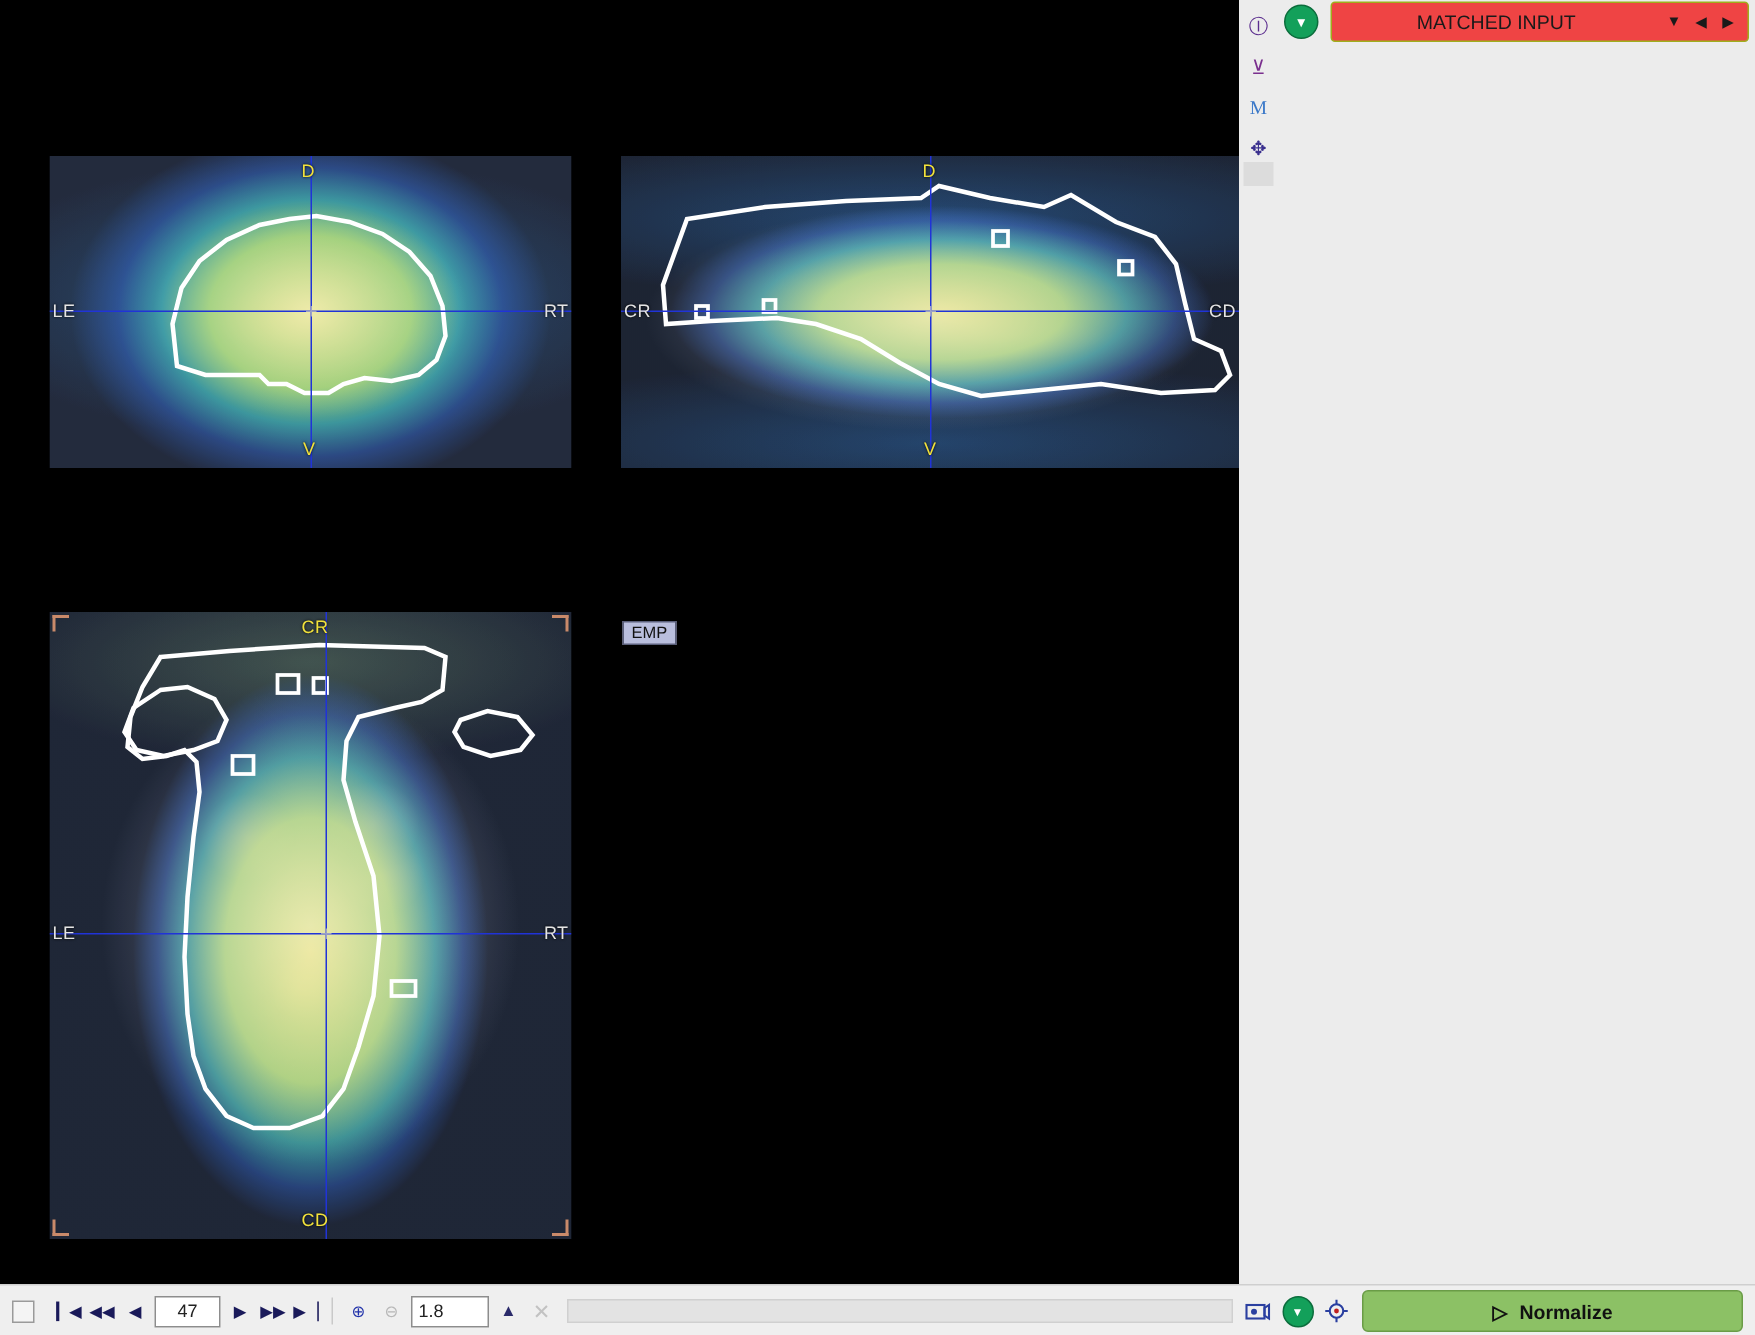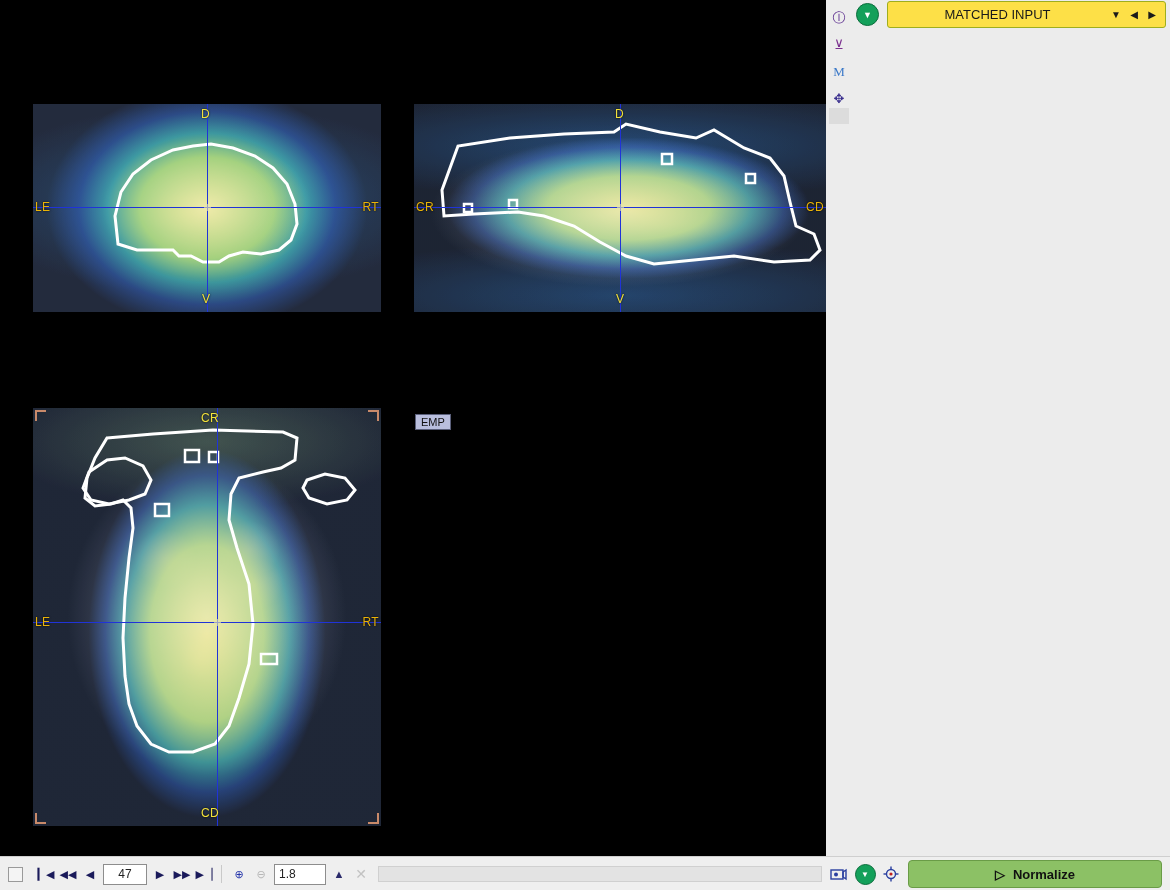--- a/index.html
+++ b/index.html
@@ -27,21 +27,21 @@
   .crosshair-v,.crosshair-h{position:absolute;background:#2033d8;}
   .crosshair-v{width:1px;top:0;bottom:0;}
   .crosshair-h{height:1px;left:0;right:0;}
   .chmark{position:absolute;width:7px;height:7px;}
   .chmark:before,.chmark:after{content:"";position:absolute;background:#9aa0c8;}
   .chmark:before{left:0;top:3px;width:7px;height:1px;}
   .chmark:after{left:3px;top:0;width:1px;height:7px;}
 
   .olabel{position:absolute;color:#f2e23c;font-size:12px;font-family:"Liberation Sans",sans-serif;
     text-shadow:0 0 2px #000;letter-spacing:.3px;}
-  .olabel.blue{color:#eab308;}
+  .olabel.blue{color:#e5e5e5;}
 
   .corner{position:absolute;width:9px;height:9px;border-color:#c98a6a;border-style:solid;border-width:0;}
   .corner.tl{border-left-width:2px;border-top-width:2px;}
   .corner.tr{border-right-width:2px;border-top-width:2px;}
   .corner.bl{border-left-width:2px;border-bottom-width:2px;}
   .corner.br{border-right-width:2px;border-bottom-width:2px;}
 
   .emp-badge{position:absolute;left:415px;top:414px;background:#b9bedd;border:1px solid #5a5f7a;
     color:#111;font-size:11px;padding:1px 5px;font-family:"Liberation Sans",sans-serif;}
 
@@ -62,21 +62,21 @@
   .railicon{width:26px;height:27px;display:flex;align-items:center;justify-content:center;
     font-size:13px;color:#5b2d8e;font-family:"Liberation Serif",serif;}
   .rail-slot{position:absolute;left:3px;top:108px;width:20px;height:16px;background:#dcdcdc;}
 
   
   .panel{position:absolute;left:852px;top:0;width:318px;height:856px;background:#ececec;}
 
   .titlebar{position:absolute;left:4px;top:2px;width:310px;height:25px;display:flex;align-items:center;}
   .tb-greenicon{width:21px;height:21px;border-radius:50%;background:#13a05a;border:1px solid #0b6d3c;
     display:flex;align-items:center;justify-content:center;color:#fff;font-size:9px;flex:0 0 auto;}
-  .titlefield{flex:1;height:25px;margin-left:8px;background:#fde047;border:1px solid #9fae1d;
+  .titlefield{flex:1;height:25px;margin-left:8px;background:#ef4444;border:1px solid #9fae1d;
     border-radius:3px;display:flex;align-items:center;position:relative;}
   .titlefield .t{flex:1;text-align:center;font-size:13px;color:#1a1a1a;font-family:"Liberation Sans",sans-serif;}
   .arrowbtn{width:18px;display:flex;align-items:center;justify-content:center;color:#1a1a1a;font-size:10px;}
 
   .btmpanel{position:absolute;left:826px;top:856px;width:344px;height:34px;background:#efefef;
     border-top:1px solid #cfcfcf;display:flex;align-items:center;}
   .bic{width:26px;display:flex;align-items:center;justify-content:center;}
   .normbtn{flex:1;height:26px;margin:0 8px 0 4px;background:#8cc165;border:1px solid #6a9c47;border-radius:4px;
     display:flex;align-items:center;justify-content:center;gap:8px;font-size:13px;font-weight:bold;color:#111;}
 </style>

